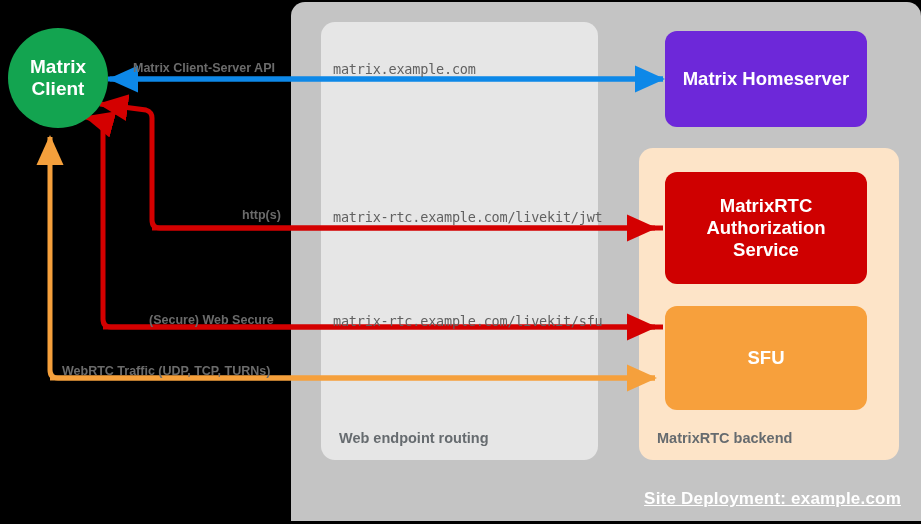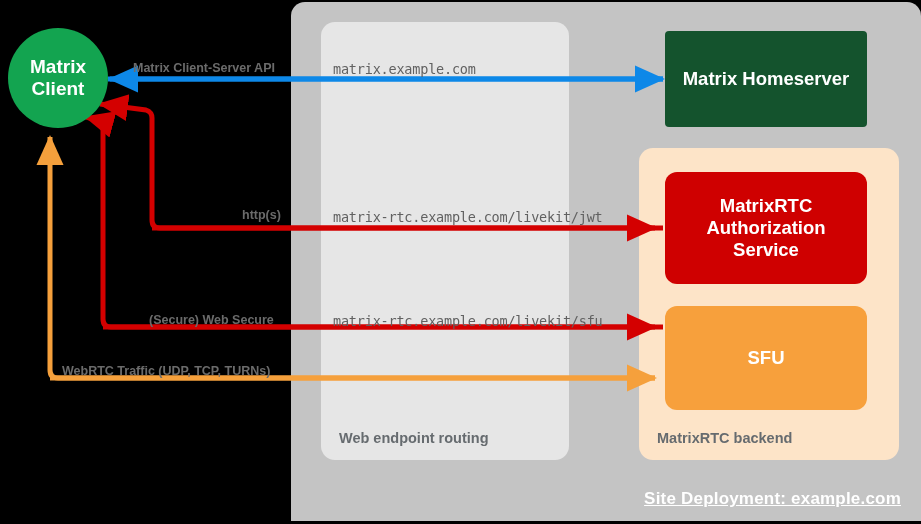--- a/index.html
+++ b/index.html
@@ -15,21 +15,21 @@
   .site-label{
     position:absolute;right:20px;bottom:12px;
     color:#ffffff;font-size:17px;font-weight:bold;letter-spacing:.2px;
     white-space:nowrap;
     text-decoration:underline;
   }
   .panel{
     position:absolute;border-radius:14px;
   }
   .panel-web{
-    left:321px;top:22px;width:248px;height:438px;
+    left:321px;top:22px;width:277px;height:438px;
     background:#e6e6e6;
     text-align:center;
   }
   .panel-rtc{
     left:639px;top:148px;width:260px;height:312px;
     background:#fde4c8;
   }
   .panel-label{
     position:absolute;left:18px;bottom:14px;
     color:#666b6f;font-size:14.5px;font-weight:bold;white-space:nowrap;
@@ -37,22 +37,22 @@
   
   .node{
     position:absolute;display:flex;align-items:center;justify-content:center;
     text-align:center;color:#fff;font-weight:bold;line-height:1.18;
   }
   .client-circle{
     left:8px;top:28px;width:100px;height:100px;border-radius:50%;
     background:#13a450;font-size:19px;
   }
   .homeserver{
-    left:665px;top:31px;width:202px;height:96px;border-radius:4px;
-    background:#14532d;font-size:18.5px;
+    left:665px;top:31px;width:202px;height:96px;border-radius:12px;
+    background:#6d28d9;font-size:18.5px;
   }
   .authsvc{
     left:665px;top:172px;width:202px;height:112px;border-radius:12px;
     background:#cf0000;font-size:18.5px;
   }
   .sfu{
     left:665px;top:306px;width:202px;height:104px;border-radius:12px;
     background:#f7a03c;font-size:18.5px;
   }
   

